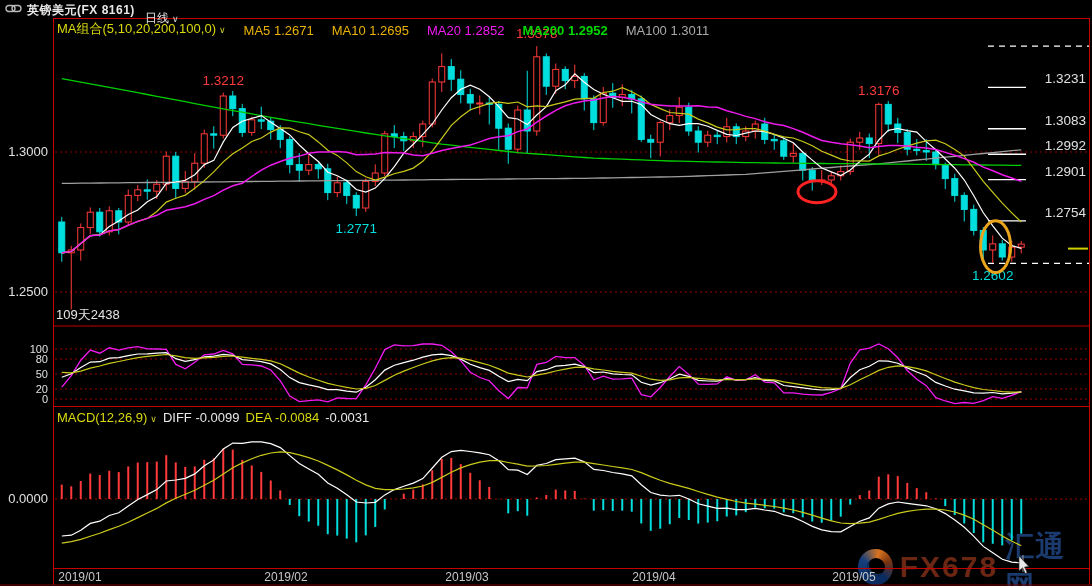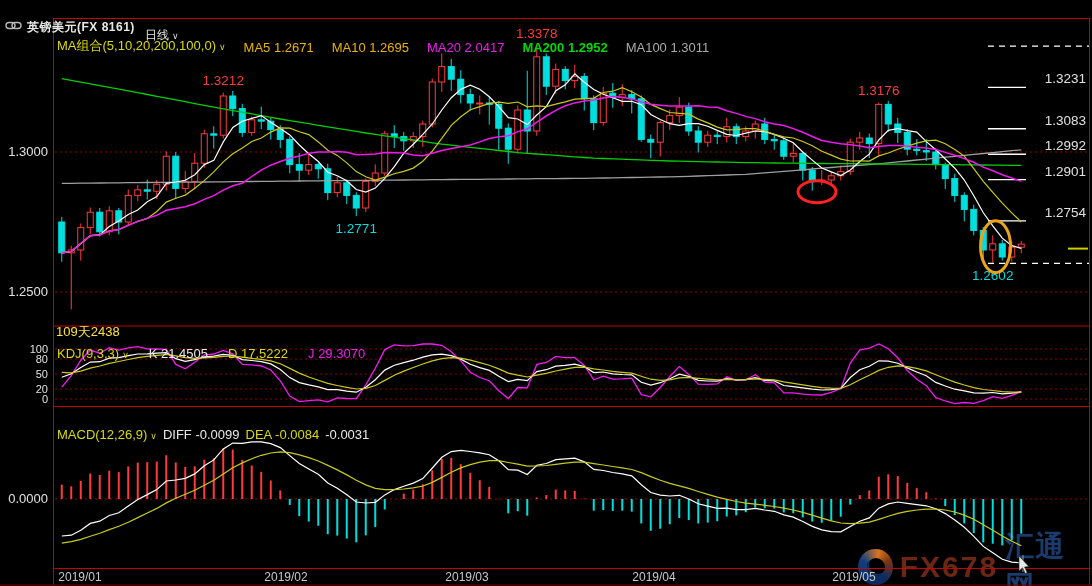--- a/index.html
+++ b/index.html
@@ -8,34 +8,34 @@
   #watermark{position:absolute;left:858px;top:527px;z-index:1;display:flex;align-items:center;gap:7px;}
   .wm-logo{width:36px;height:36px;border-radius:50%;
     background:conic-gradient(from 210deg,#0b2c60,#14407e 25%,#d97420 45%,#7a3410 60%,#0b2c60 80%,#0b2c60);
     position:relative;}
   .wm-logo::after{content:"";position:absolute;left:9px;top:9px;width:18px;height:18px;border-radius:50%;
     background:#000;box-shadow:2px -2px 0 #12315e inset;}
   .wm-brand{font-size:30px;font-weight:bold;color:#6b2713;letter-spacing:2px;}
   .wm-suffix{font-size:29px;font-weight:bold;color:#1b3a6e;letter-spacing:1px;}
   svg#chart{position:absolute;left:0;top:0;z-index:2;pointer-events:none;}
   svg text{font-family:"Liberation Sans","DejaVu Sans",sans-serif;}
-  .ovl{position:absolute;z-index:3;white-space:nowrap;margin-top:17px;}
+  .ovl{position:absolute;z-index:3;white-space:nowrap;}
   #titlebar{left:0;top:0;width:1092px;height:18px;font-size:12px;color:#e8e8e8;}
   #link-icon{position:absolute;left:5px;top:3px;}
   #symbol-title{position:absolute;left:27px;top:2px;font-weight:bold;letter-spacing:.5px;}
   #period-selector{position:absolute;left:145px;top:10px;cursor:default;}
   .caret{font-size:9px;margin-left:3px;color:#cfcf2a;}
   .caret.white{color:#d8d8d8;}
   .hdr{display:flex;align-items:flex-end;font-size:13px;}
   #ma-header{left:57px;top:20px;gap:18px;}
   #kdj-header{left:57px;top:329px;gap:20px;}
   #macd-header{left:57px;top:410px;gap:6px;}
   .c-yellow{color:#d9d90e;} .c-white{color:#e8e8e8;} .c-paleyellow{color:#eab308;}
   .c-magenta{color:#f21bf2;} .c-green{color:#00d800;font-weight:bold;} .c-gray{color:#a9a9a9;}
-  .c-cyan{color:#fde047;}
+  .c-cyan{color:#e5e5e5;}
   #note-109{left:56px;top:306px;font-size:13px;}
 </style>
 </head>
 <body>
 <div id="stage">
 
   <div id="watermark">
     <div class="wm-logo"></div>
     <span class="wm-brand">FX678</span>
     <span class="wm-suffix">汇通网</span>
@@ -424,33 +424,25 @@
       <span>日线</span><span class="caret white">∨</span>
     </span>
   </div>
 
   <div id="ma-header" class="ovl hdr">
     <span class="c-yellow">
       <span>MA组合(5,10,20,200,100,0)</span><span class="caret">∨</span>
     </span>
     <span class="c-paleyellow">MA5 1.2671</span>
     <span class="c-paleyellow">MA10 1.2695</span>
-    <span class="c-magenta">MA20 2.0417</span>
+    <span class="c-magenta">MA20 1.2852</span>
     <span class="c-green">MA200 1.2952</span>
     <span class="c-gray">MA100 1.3011</span>
   </div>
 
-  <div id="kdj-header" class="ovl hdr">
-    <span class="c-yellow">
-      <span>KDJ(9,3,3)</span><span class="caret">∨</span>
-    </span>
-    <span class="c-white">K 21.4505</span>
-    <span class="c-yellow">D 17.5222</span>
-    <span class="c-magenta">J 29.3070</span>
-  </div>
 
   <div id="macd-header" class="ovl hdr">
     <span class="c-yellow">
       <span>MACD(12,26,9)</span><span class="caret">∨</span>
     </span>
     <span class="c-white">DIFF -0.0099</span>
     <span class="c-yellow">DEA -0.0084</span>
     <span class="c-white">-0.0031</span>
   </div>
 

